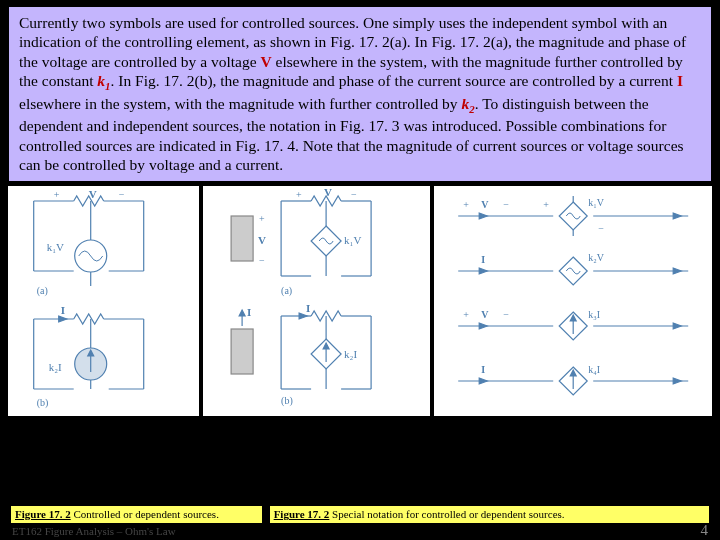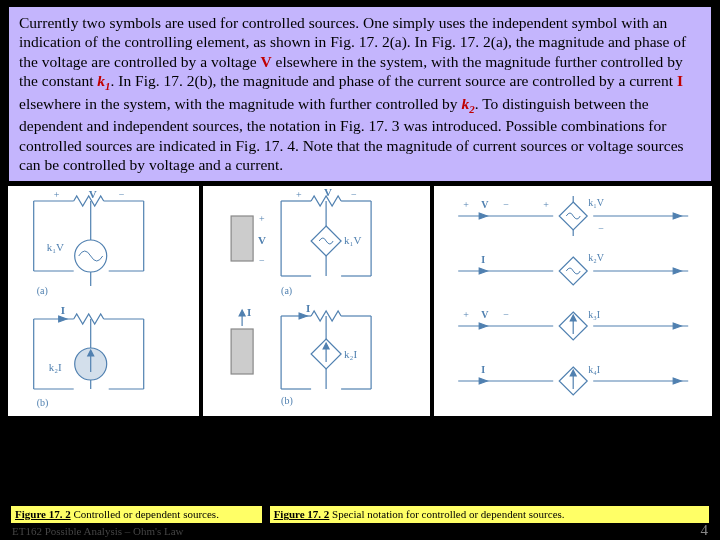--- a/index.html
+++ b/index.html
@@ -191,16 +191,16 @@
     </svg>
   </div>
 </div>
 
 <div class="caption-bar">
   <div class="cap c1"><u><b>Figure 17. 2</b></u><span>   Controlled or dependent sources.</span></div>
   <div class="cap c2"><u><b>Figure 17. 2</b></u><span>   Special notation for controlled or dependent sources.</span></div>
 </div>
 
 <div class="footer">
-  <span>ET162 Possible Analysis – Ohm's Law</span>
+  <span>ET162 Figure Analysis – Ohm's Law</span>
   <span class="auth">Currently</span>
   <span class="pg">4</span>
 </div>
 
 </body></html>

